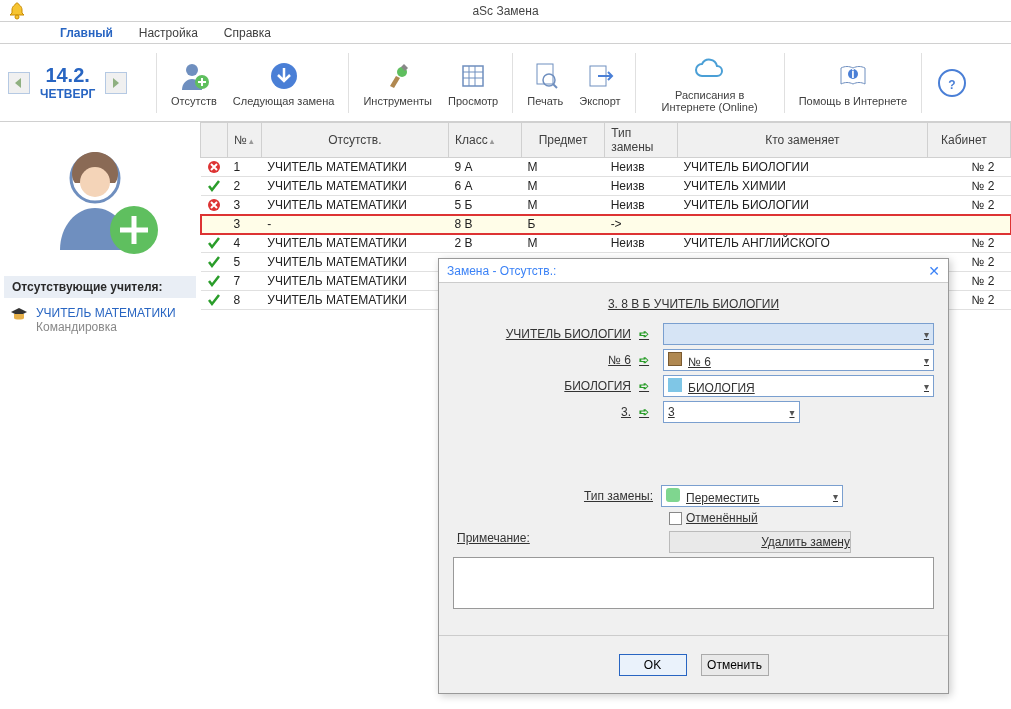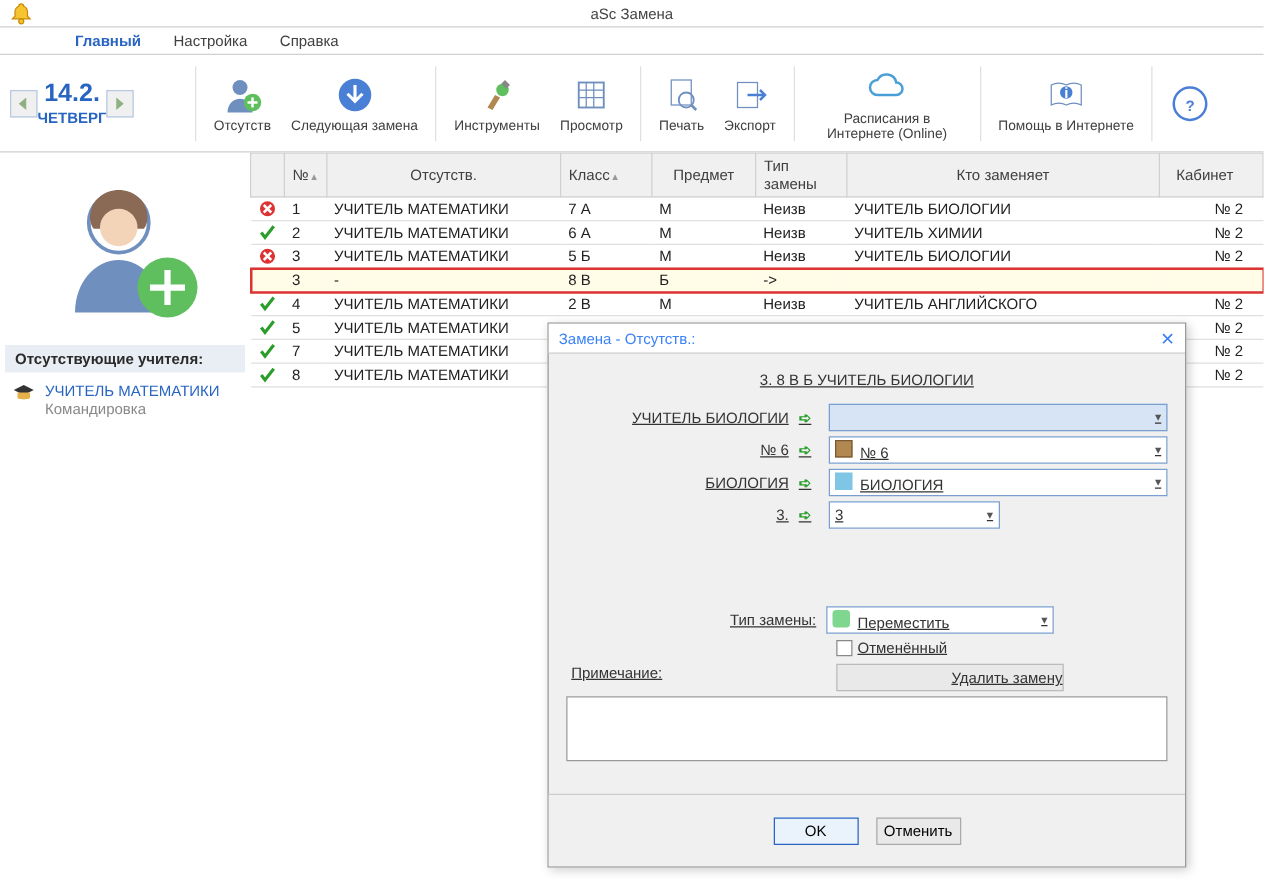--- a/index.html
+++ b/index.html
@@ -6,21 +6,21 @@
 body { background: #fff; width: 1011px; height: 709px; overflow: hidden; position: relative; }
 
 .title-bar { height: 22px; display: flex; align-items: center; justify-content: center; border-bottom: 1px solid #d0d0d0; color: #444; position: relative; }
 .title-bar .bell { position: absolute; left: 6px; top: 2px; }
 
 .menu-bar { height: 22px; display: flex; align-items: center; gap: 18px; padding-left: 56px; border-bottom: 1px solid #d0d0d0; color: #404040; }
 .menu-bar .item { cursor: default; padding: 2px 4px; }
 .menu-bar .item.active { color: #2865c2; font-weight: 600; }
 
 .ribbon { height: 78px; display: flex; align-items: center; gap: 4px; padding: 2px 8px; border-bottom: 1px solid #d0d0d0; }
-.date-block { width: 140px; display: flex; align-items: center; gap: 0; }
+.date-block { width: 140px; display: flex; align-items: center; gap: 10px; }
 .nav-sq { width: 22px; height: 22px; background: #f0f0f0; border: 1px solid #b5c9e3; display: flex; align-items: center; justify-content: center; color: #b5c9e3; }
 .date-txt { text-align: center; color: #2865c2; font-weight: 700; }
 .date-txt .d1 { font-size: 20px; }
 .date-txt .d2 { font-size: 12px; }
 .ribbon-sep { width: 1px; height: 60px; background: #e0e0e0; margin: 0 4px; }
 .rb-btn { display: flex; flex-direction: column; align-items: center; gap: 2px; padding: 2px 6px; color: #404040; cursor: default; text-align: center; }
 .rb-btn .ic { height: 34px; display: flex; align-items: center; justify-content: center; }
 .rb-btn span { font-size: 11px; line-height: 12px; max-width: 120px; }
 
 .main { display: flex; height: calc(100% - 122px); }
@@ -241,21 +241,21 @@
       <tbody id="tb">
           <tr>
             <td class="col-st">
               <svg width="14" height="14">
                 <circle cx="7" cy="7" r="6" fill="#d33"></circle>
                 <path d="M4 4l6 6M10 4l-6 6" stroke="#fff" stroke-width="2"></path>
               </svg>
             </td>
             <td class="col-n">1</td>
             <td class="col-abs">УЧИТЕЛЬ МАТЕМАТИКИ</td>
-            <td class="col-cl">7 А</td>
+            <td class="col-cl">9 А</td>
             <td class="col-sub">М</td>
             <td class="col-typ">Неизв</td>
             <td class="col-rep">УЧИТЕЛЬ БИОЛОГИИ</td>
             <td class="col-room">№ 2</td>
           </tr>
           <tr>
             <td class="col-st">
               <svg width="14" height="14">
                 <path d="M2 7l3 4 7-9" stroke="#2a9d2a" stroke-width="2.5" fill="none"></path>
               </svg>

